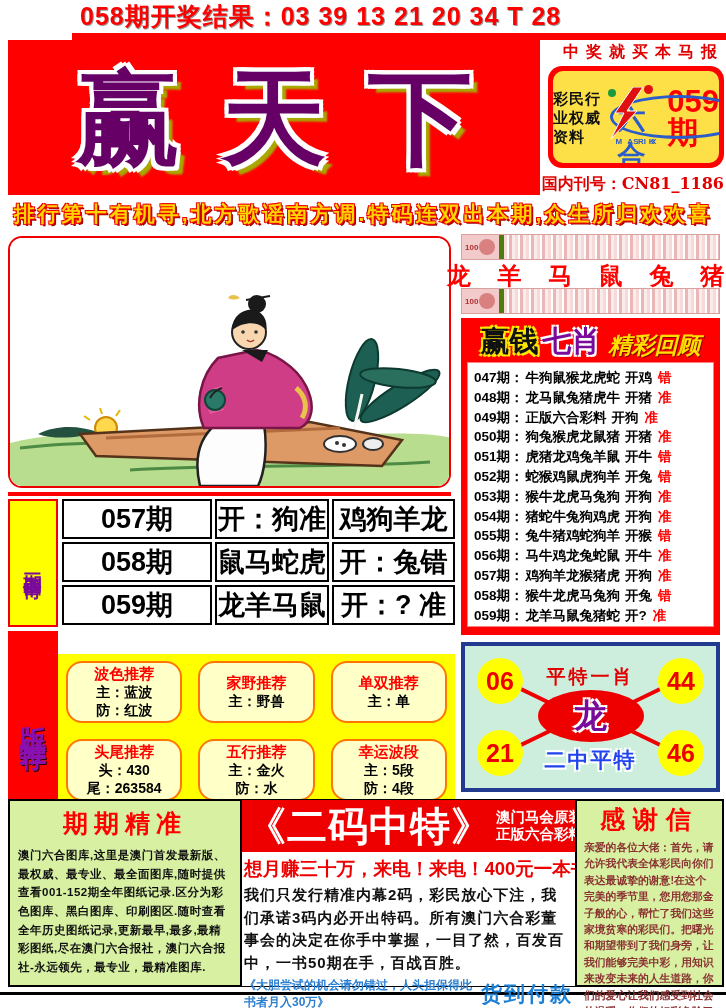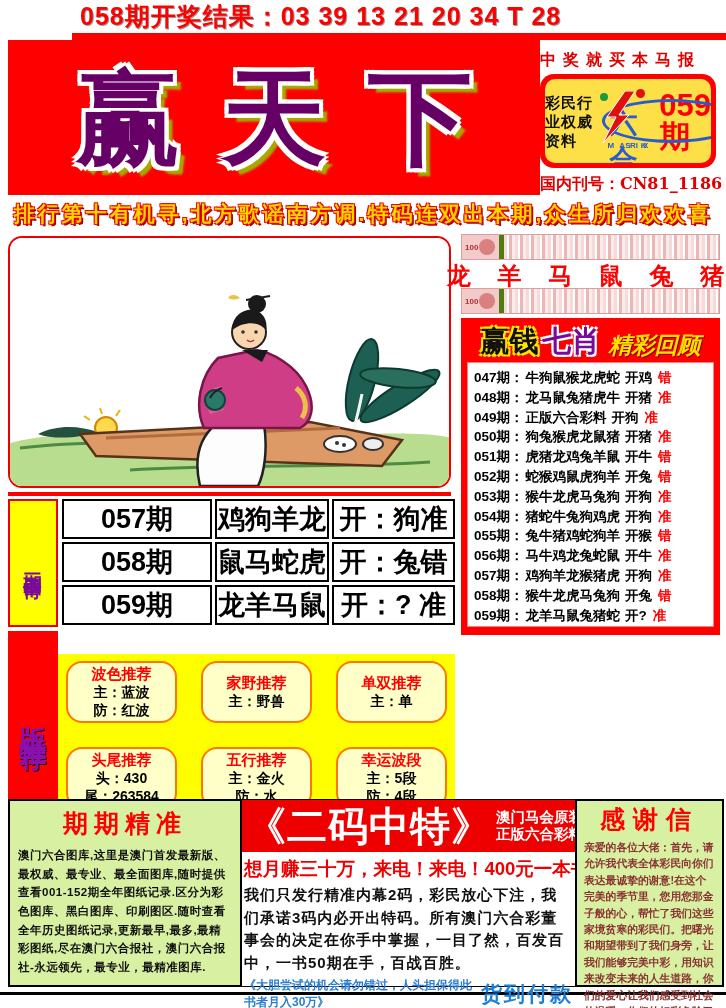--- a/index.html
+++ b/index.html
@@ -12,21 +12,21 @@
   .topbar-text { color:#f00; font-size:25px; font-weight:bold; letter-spacing:1px;
     text-shadow:1px 1px 0 #999; }
   .topbar-rule { height:7px; background:#f00; margin-left:72px; }
 
   
   .masthead { height:155px; display:flex; padding:0 2px 0 8px; }
   .mast-left { width:532px; background:#fe0000; display:flex; align-items:center; justify-content:center; }
   .mast-title { color:#660066; font-size:104px; font-weight:bold; letter-spacing:42px; padding-left:42px; line-height:1;
     text-shadow:-4px -4px 0 #fff,4px -4px 0 #fff,-4px 4px 0 #fff,4px 4px 0 #fff,
                  -4px 0 0 #fff,4px 0 0 #fff,0 -4px 0 #fff,0 4px 0 #fff,8px 8px 2px #a8a800; }
-  .mast-right { flex:1; background:#fff; display:flex; flex-direction:column; align-items:flex-start; padding-top:2px;margin-top:8px; }
+  .mast-right { flex:1; background:#fff; display:flex; flex-direction:column; align-items:flex-end; padding-top:2px; }
   .buy-slogan { color:#e00000; font-weight:bold; font-size:16px; letter-spacing:7px;
     font-family:"DejaVu Serif","Liberation Serif",serif; white-space:nowrap; }
   .logo-card { margin-top:3px; width:176px; height:110px; background:#fe0000; border-radius:14px; padding:5px; }
   .logo-inner { width:100%; height:100%; background:#fde047; border-radius:10px; display:flex; flex-direction:row; align-items:center; overflow:hidden; }
   .authority { font-size:15px; font-weight:bold; color:#111; letter-spacing:1px; margin-top:3px; }
   .logo-row { position:relative; width:150px; height:50px; margin-top:1px; }
   .logo-ellipse { position:absolute; left:4px; top:2px; width:138px; height:44px; border:3px solid #2a5ccc; border-radius:50%; }
   .logo-cn { position:absolute; left:12px; top:7px; font-size:28px; font-weight:bold; color:#2a5ccc; letter-spacing:2px; }
   .logo-mark { position:absolute; left:10px; bottom:-3px; font-size:8px; font-weight:bold; color:#2a5ccc; letter-spacing:5px; }
   .logo-six { position:absolute; right:6px; bottom:-3px; font-size:8px; font-weight:bold; color:#2a5ccc; letter-spacing:5px; }
@@ -59,21 +59,21 @@
   .sanqi-table { flex:1; margin-left:4px; display:grid; grid-template-columns:150px 114px auto; grid-auto-rows:40px; gap:3px; }
   .sanqi-cell { border:2px solid #000; background:#fff; display:flex; align-items:center; justify-content:center;
     font-size:27px; font-weight:bold; color:#000; white-space:nowrap; }
 
   
   .banzhu-row { display:flex; margin-top:4px; height:170px; }
   .banzhu-side { width:50px; background:#fe0000; display:flex; align-items:center; justify-content:center; }
   .banzhu-side span { writing-mode:vertical-rl; text-orientation:upright; color:#8a10b0; font-weight:bold; font-size:27px;
     font-family:"DejaVu Serif","Liberation Serif",serif; text-shadow:1px 1px 0 #300; letter-spacing:6px; }
   .banzhu-grid { flex:1; background:#ffff00; display:grid; grid-template-columns:1fr 1fr 1fr; grid-template-rows:1fr 1fr;
-    gap:24px; padding:7px 8px;margin-top:23px; }
+    gap:16px; padding:7px 8px;margin-top:23px; }
   .rec-box { background:#ffffc8; border:2px solid #ff7700; border-radius:16px; display:flex; flex-direction:column;
     align-items:center; justify-content:center; padding:2px 4px; }
   .rec-title { color:#f00; font-weight:bold; font-size:15px; }
   .rec-line { color:#000; font-size:14px; font-weight:bold; line-height:1.25; }
 
   
   .money-strip { height:26px; margin-top:2px; display:flex; border:1px solid #d9a0a0; }
   .note-front { width:42px; background:#f3caca; border-right:5px solid #4d7c0f; position:relative;
     display:flex; align-items:center; justify-content:flex-start; padding-left:3px; }
   .note-front .denom { color:#b03030; font-size:8px; font-weight:bold; }
@@ -226,22 +226,22 @@
       </div>
 
       <div class="red-rule"></div>
 
       <div class="sanqi-row">
         <div class="sanqi-side">
           <span>三期中四肖</span>
         </div>
         <div class="sanqi-table">
           <div class="sanqi-cell">057期</div>
+          <div class="sanqi-cell">开：狗准</div>
           <div class="sanqi-cell">鸡狗羊龙</div>
-          <div class="sanqi-cell">开：狗准</div>
           <div class="sanqi-cell">058期</div>
           <div class="sanqi-cell">鼠马蛇虎</div>
           <div class="sanqi-cell">开：兔错</div>
           <div class="sanqi-cell">059期</div>
           <div class="sanqi-cell">龙羊马鼠</div>
           <div class="sanqi-cell">开：? 准</div>
         </div>
       </div>
 
       <div class="banzhu-row">
@@ -384,20 +384,37 @@
             </div>
           <div class="qx-row">
               <span class="qx-period">059期：</span>
               <span class="qx-codes">龙羊马鼠兔猪蛇</span>
               <span class="qx-open">开?</span>
               <span class="qx-verdict">准</span>
             </div>
         </div>
       </div>
 
+      <div class="pingte-box">
+        <svg class="pt-lines" width="251" height="142" viewBox="0 0 251 142">
+          <line x1="31" y1="31" x2="95" y2="62" stroke="#ee0000" stroke-width="4"></line>
+          <line x1="220" y1="31" x2="156" y2="62" stroke="#ee0000" stroke-width="4"></line>
+          <line x1="31" y1="111" x2="95" y2="80" stroke="#ee0000" stroke-width="4"></line>
+          <line x1="220" y1="111" x2="156" y2="80" stroke="#ee0000" stroke-width="4"></line>
+        </svg>
+        <div class="pt-circle pt-tl">06</div>
+        <div class="pt-circle pt-tr">44</div>
+        <div class="pt-circle pt-bl">21</div>
+        <div class="pt-circle pt-br">46</div>
+        <div class="pt-title">平特一肖</div>
+        <div class="pt-ellipse">
+          <span class="pt-zodiac">龙</span>
+        </div>
+        <div class="pt-subtitle">二中平特</div>
+      </div>
     </div>
   </div>
 
   <div class="bottom-strip">
 
     <div class="jz-box">
       <div class="jz-title">期期精准</div>
       <div class="jz-body">澳门六合图库,这里是澳门首发最新版、最权威、最专业、最全面图库,随时提供查看001-152期全年图纸记录.区分为彩色图库、黑白图库、印刷图区.随时查看全年历史图纸记录,更新最早,最多,最精彩图纸,尽在澳门六合报社，澳门六合报社-永远领先，最专业，最精准图库.</div>
     </div>
 

